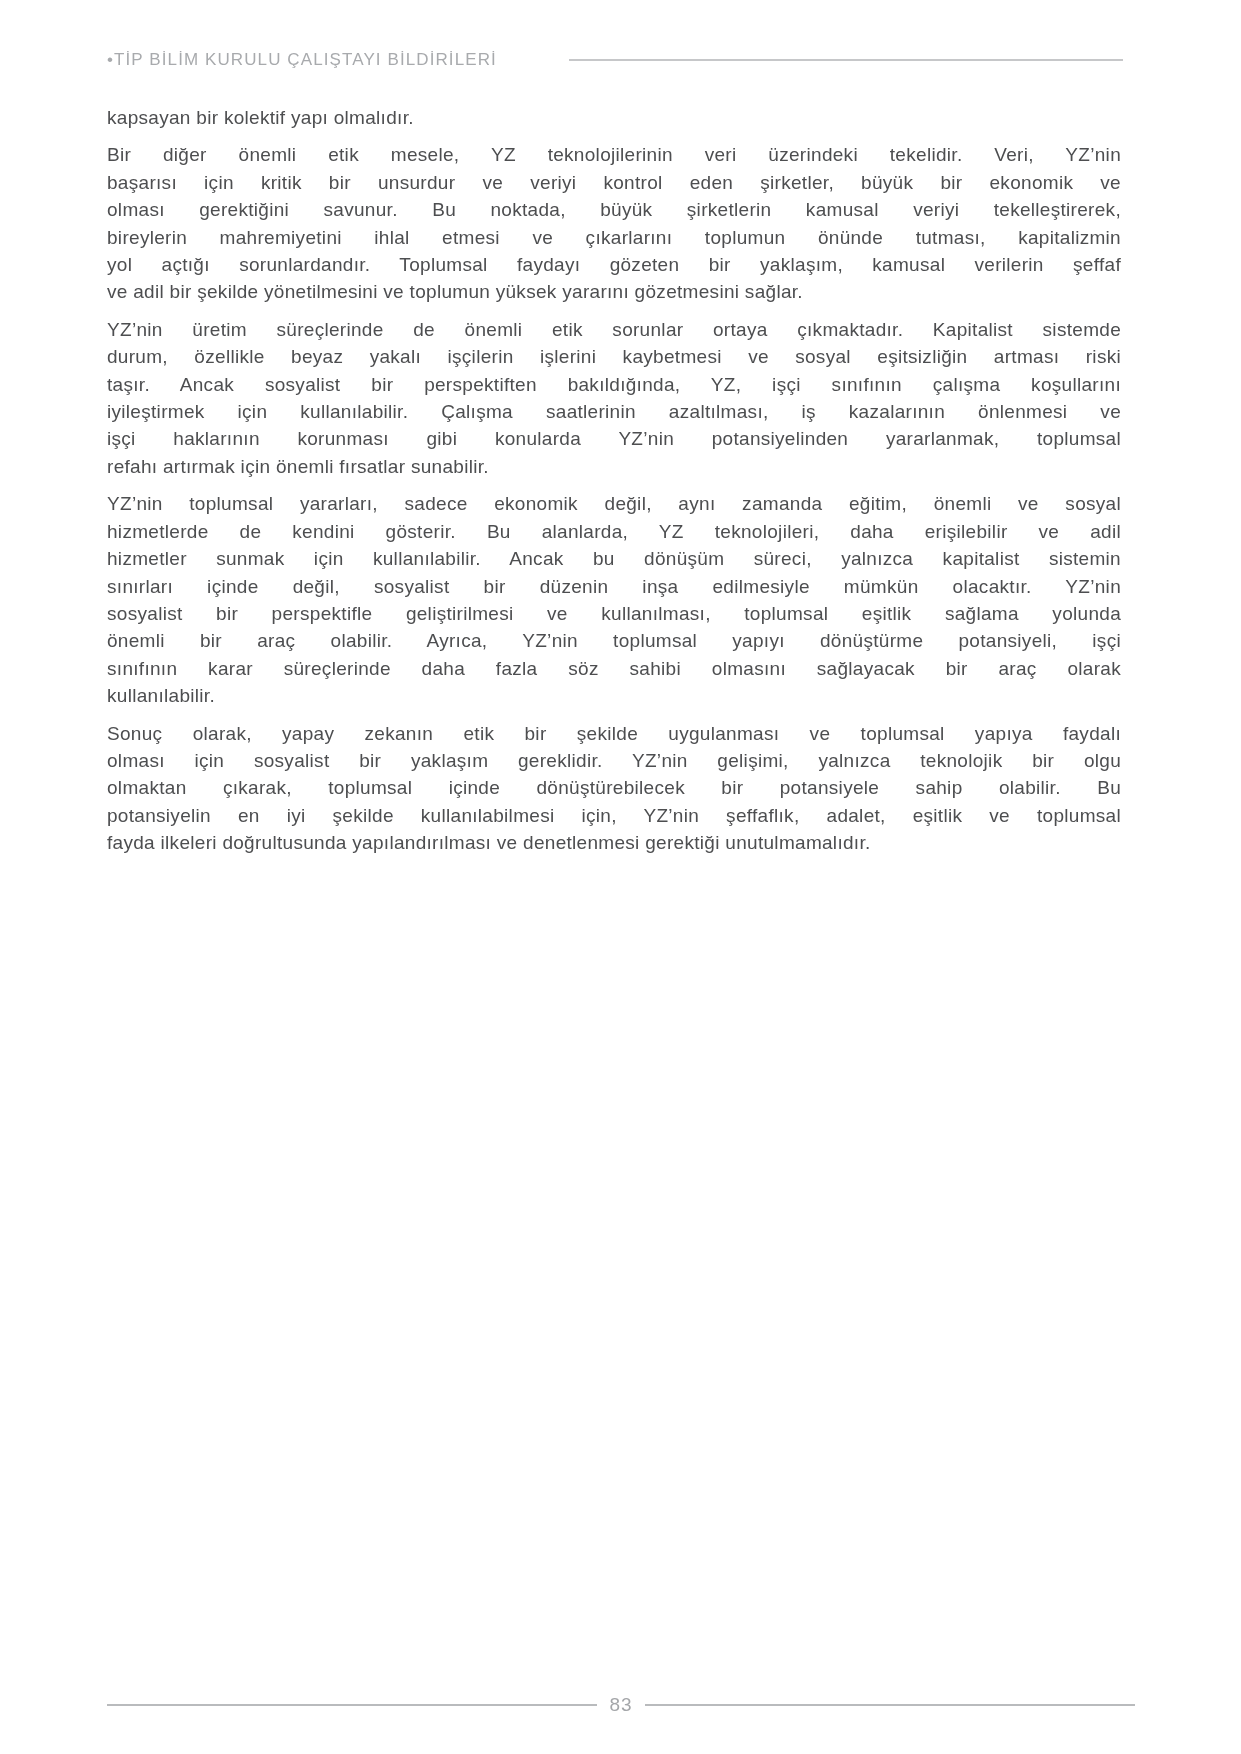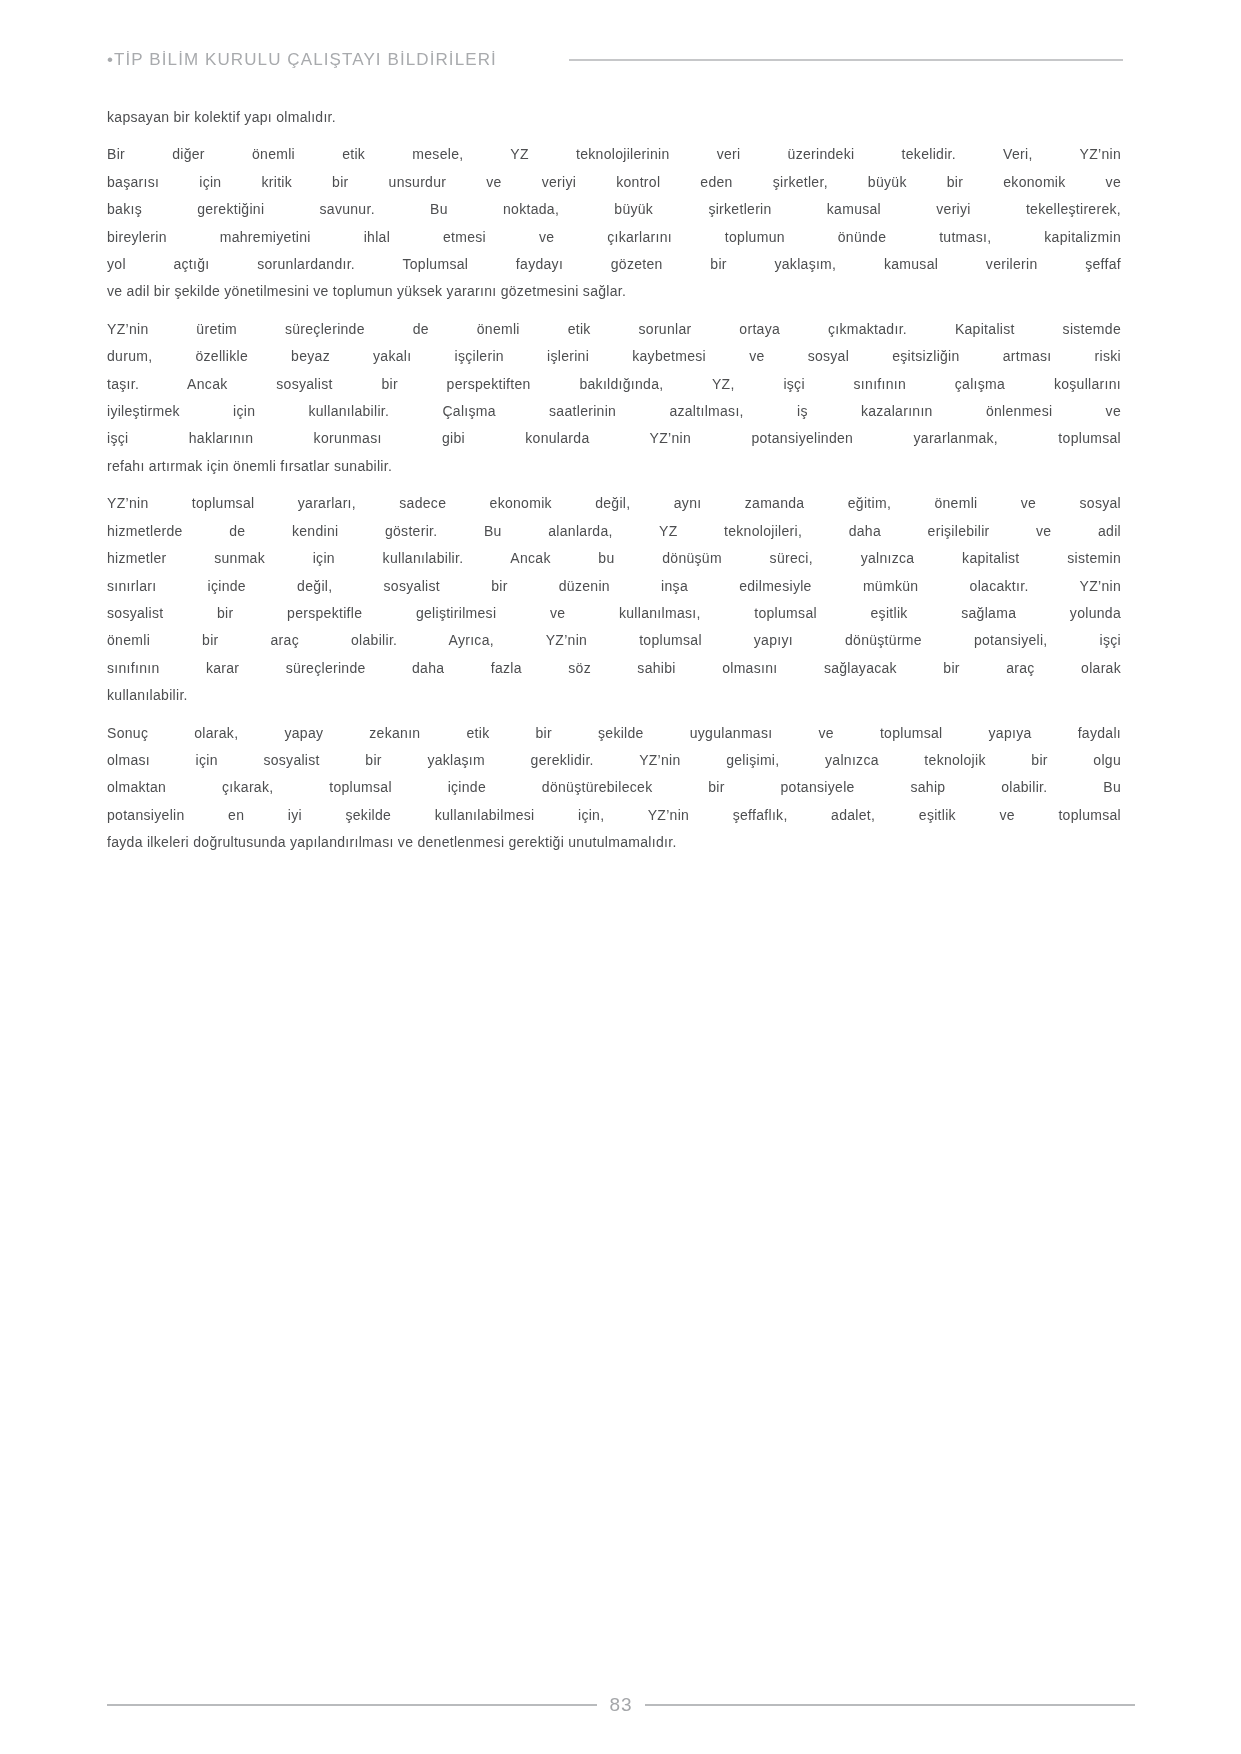--- a/index.html
+++ b/index.html
@@ -26,21 +26,21 @@
     flex: 1;
     height: 2px;
     background: #c6c7c9;
     margin-left: 72px;
   }
   .body-text {
     position: absolute;
     left: 107px; top: 104px;
     width: 1014px;
     color: #4d4e50;
-    font-size: 14px;
+    font-size: 19px;
     line-height: 27.4px;
     letter-spacing: 0.3px;
   }
   .para { margin: 0 0 10px 0; }
   .para:first-child { margin-bottom: 10px; }
   .line { text-align: left; }
   .line.just { text-align: justify; text-align-last: justify; }
   .page-footer {
     position: absolute;
     left: 107px; right: 106px; top: 1694px;
@@ -68,21 +68,21 @@
 </header>
 
 <main class="body-text">
 
 <div class="para">
       <div class="line">kapsayan bir kolektif yapı olmalıdır.</div>
     </div>
     <div class="para">
       <div class="line just">Bir diğer önemli etik mesele, YZ teknolojilerinin veri üzerindeki tekelidir. Veri, YZ’nin</div>
       <div class="line just">başarısı için kritik bir unsurdur ve veriyi kontrol eden şirketler, büyük bir ekonomik ve</div>
-      <div class="line just">bakış gerektiğini savunur. Bu noktada, büyük şirketlerin kamusal veriyi tekelleştirerek,</div>
+      <div class="line just">olması gerektiğini savunur. Bu noktada, büyük şirketlerin kamusal veriyi tekelleştirerek,</div>
       <div class="line just">bireylerin mahremiyetini ihlal etmesi ve çıkarlarını toplumun önünde tutması, kapitalizmin</div>
       <div class="line just">yol açtığı sorunlardandır. Toplumsal faydayı gözeten bir yaklaşım, kamusal verilerin şeffaf</div>
       <div class="line">ve adil bir şekilde yönetilmesini ve toplumun yüksek yararını gözetmesini sağlar.</div>
     </div>
     <div class="para">
       <div class="line just">YZ’nin üretim süreçlerinde de önemli etik sorunlar ortaya çıkmaktadır. Kapitalist sistemde</div>
       <div class="line just">durum, özellikle beyaz yakalı işçilerin işlerini kaybetmesi ve sosyal eşitsizliğin artması riski</div>
       <div class="line just">taşır. Ancak sosyalist bir perspektiften bakıldığında, YZ, işçi sınıfının çalışma koşullarını</div>
       <div class="line just">iyileştirmek için kullanılabilir. Çalışma saatlerinin azaltılması, iş kazalarının önlenmesi ve</div>
       <div class="line just">işçi haklarının korunması gibi konularda YZ’nin potansiyelinden yararlanmak, toplumsal</div>

